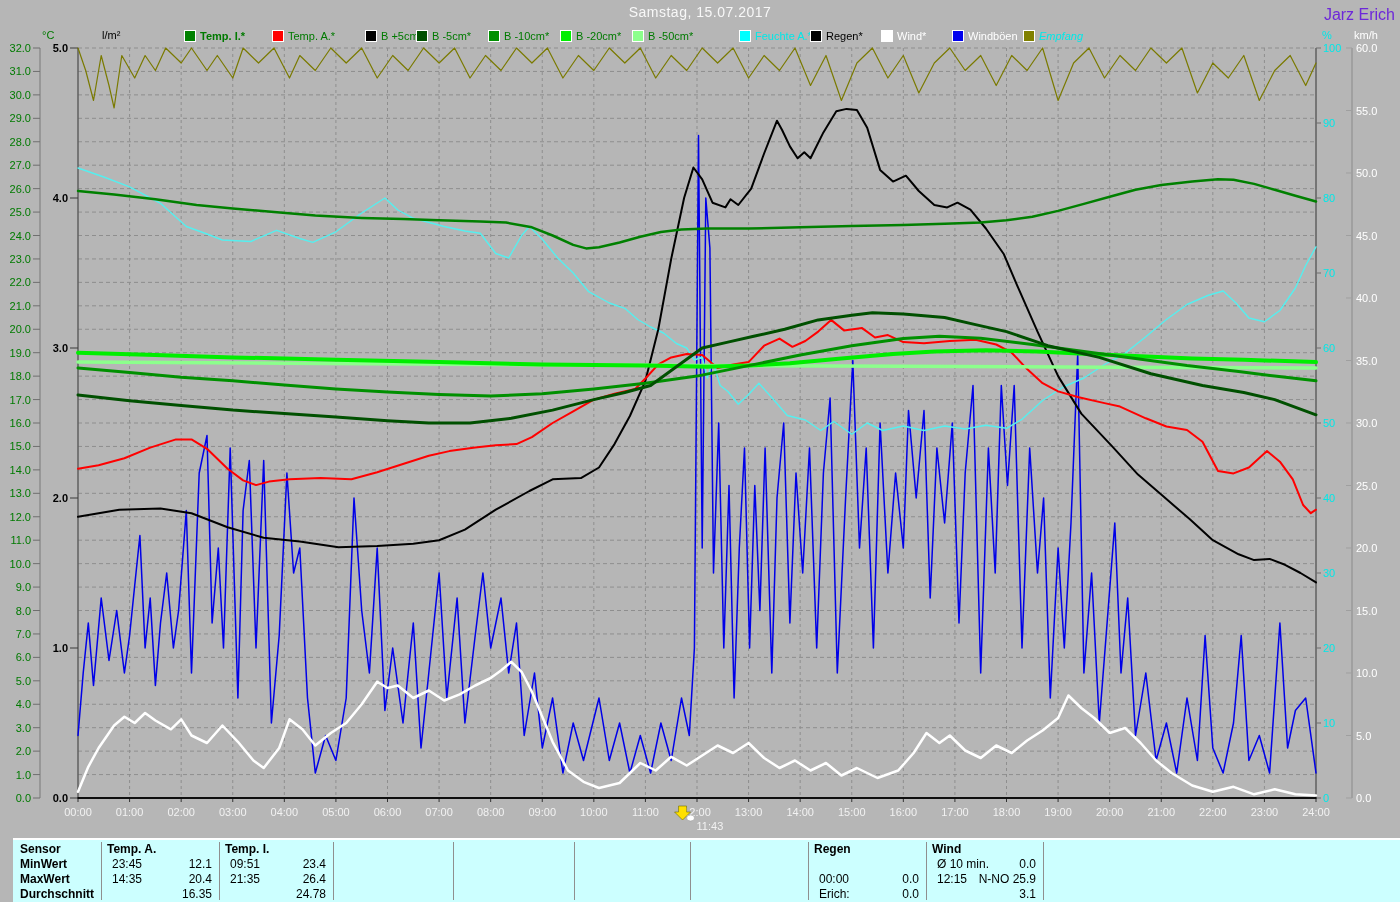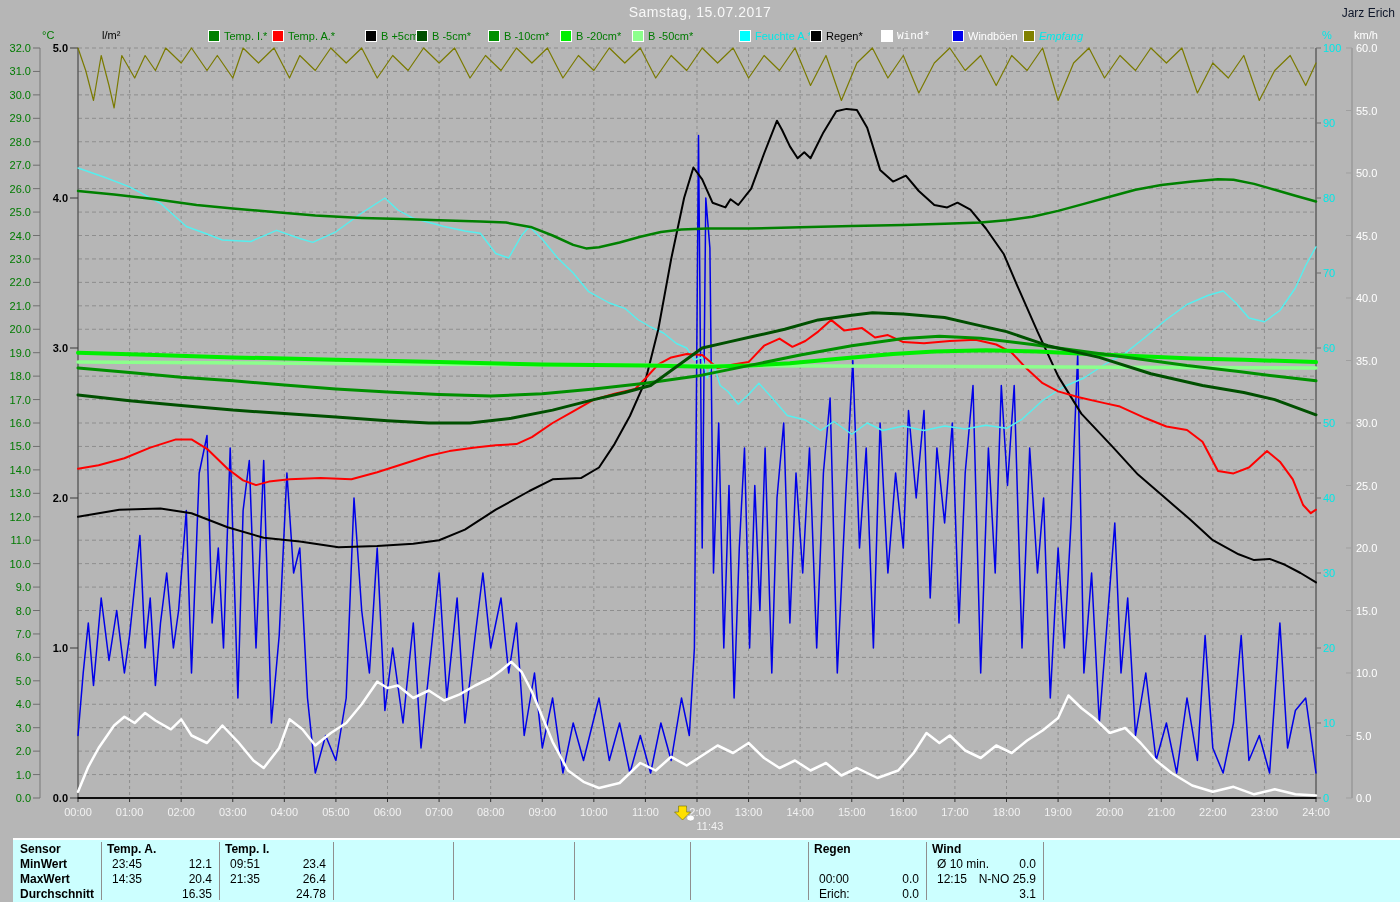--- a/index.html
+++ b/index.html
@@ -1,21 +1,21 @@
 <!DOCTYPE html>
 <html><head>
 <meta charset="utf-8">
 <style>
   html,body{margin:0;padding:0;background:#9a9a9a;}
   #app{position:relative;width:1400px;height:907px;background:#b6b6b6;overflow:hidden;
        font-family:"Liberation Sans",sans-serif;}
   .abs{position:absolute;}
   #chart-svg{position:absolute;left:0;top:0;}
   #title{top:4px;left:0;width:100%;text-align:center;color:#f8f8f8;font-size:14px;letter-spacing:.5px;}
-  #watermark{top:6px;right:5px;color:#0f172a;font-size:12px;}
+  #watermark{top:6px;right:5px;color:#6d28d9;font-size:16px;}
   .axis-unit{font-size:11px;top:29px;white-space:nowrap;}
   .legend-item{position:absolute;top:29px;display:flex;align-items:center;gap:4px;height:13px;}
   .sw{width:10px;height:10px;border:1px solid #ffffff;flex:0 0 auto;}
   .lb{font-size:11px;white-space:nowrap;}
   #table{position:absolute;left:13px;top:838px;width:1400px;height:64px;background:#ccffff;
          border-top:2px solid #ffffff;box-sizing:border-box;color:#000;}
   #table-bottom{position:absolute;left:0;top:902px;width:1400px;height:5px;background:#ffffff;}
   .tcol{position:absolute;top:2px;height:60px;}
   .trow{height:15px;line-height:15px;font-size:12px;display:flex;justify-content:space-between;
         white-space:nowrap;overflow:hidden;}
@@ -284,21 +284,21 @@
       <ellipse cx="690.5566666666667" cy="818" rx="4" ry="3" fill="#ffffff" stroke="#9a9a9a" stroke-width="0.6"></ellipse>
       <text x="696.5566666666667" y="830" fill="#f2f2f2" text-anchor="start" font-size="11" font-family="&quot;Liberation Sans&quot;,sans-serif">11:43</text>
     </svg>
   <div class="abs" id="title">Samstag, 15.07.2017</div>
   <div class="abs" id="watermark">Jarz Erich</div>
   <span class="abs axis-unit" style="left:42px;color:#007a00;">°C</span>
   <span class="abs axis-unit" style="left:102px;color:#000;">l/m²</span>
   <span class="abs axis-unit" style="left:1322px;color:#00e8e8;">%</span>
   <span class="abs axis-unit" style="left:1354px;color:#fff;">km/h</span>
   <div id="legend">
-      <div class="legend-item" style="left: 208px;">
+      <div class="legend-item" style="left: 184px; font-weight: bold;">
         <span class="sw" style="background: rgb(0, 128, 0);"></span>
         <span class="lb" style="color: rgb(0, 122, 0);">Temp. I.*</span>
       </div>
       <div class="legend-item" style="left: 272px;">
         <span class="sw" style="background: rgb(255, 0, 0);"></span>
         <span class="lb" style="color: rgb(0, 122, 0);">Temp. A.*</span>
       </div>
       <div class="legend-item" style="left: 344px; margin-left: 21px;">
         <span class="sw" style="background: rgb(0, 0, 0);"></span>
         <span class="lb" style="color: rgb(0, 122, 0);">B +5cm*</span>
@@ -322,21 +322,21 @@
       <div class="legend-item" style="left: 739px;">
         <span class="sw" style="background: rgb(0, 255, 255);"></span>
         <span class="lb" style="color: rgb(0, 232, 232);">Feuchte A.*</span>
       </div>
       <div class="legend-item" style="left: 810px;">
         <span class="sw" style="background: rgb(0, 0, 0);"></span>
         <span class="lb" style="color: rgb(0, 0, 0);">Regen*</span>
       </div>
       <div class="legend-item" style="left: 881px;">
         <span class="sw" style="background: rgb(255, 255, 255);"></span>
-        <span class="lb" style="color: rgb(255, 255, 255); font-family: Liberation Mono, monospace;">Wind*</span>
+        <span class="lb" style="color: rgb(255, 255, 255);">Wind*</span>
       </div>
       <div class="legend-item" style="left: 952px;">
         <span class="sw" style="background: rgb(0, 0, 238);"></span>
         <span class="lb" style="color: rgb(255, 255, 255);">Windböen</span>
       </div>
       <div class="legend-item" style="left: 1023px; font-style: italic;">
         <span class="sw" style="background: rgb(128, 128, 0);"></span>
         <span class="lb" style="color: rgb(0, 232, 232);">Empfang</span>
       </div>
     </div>

